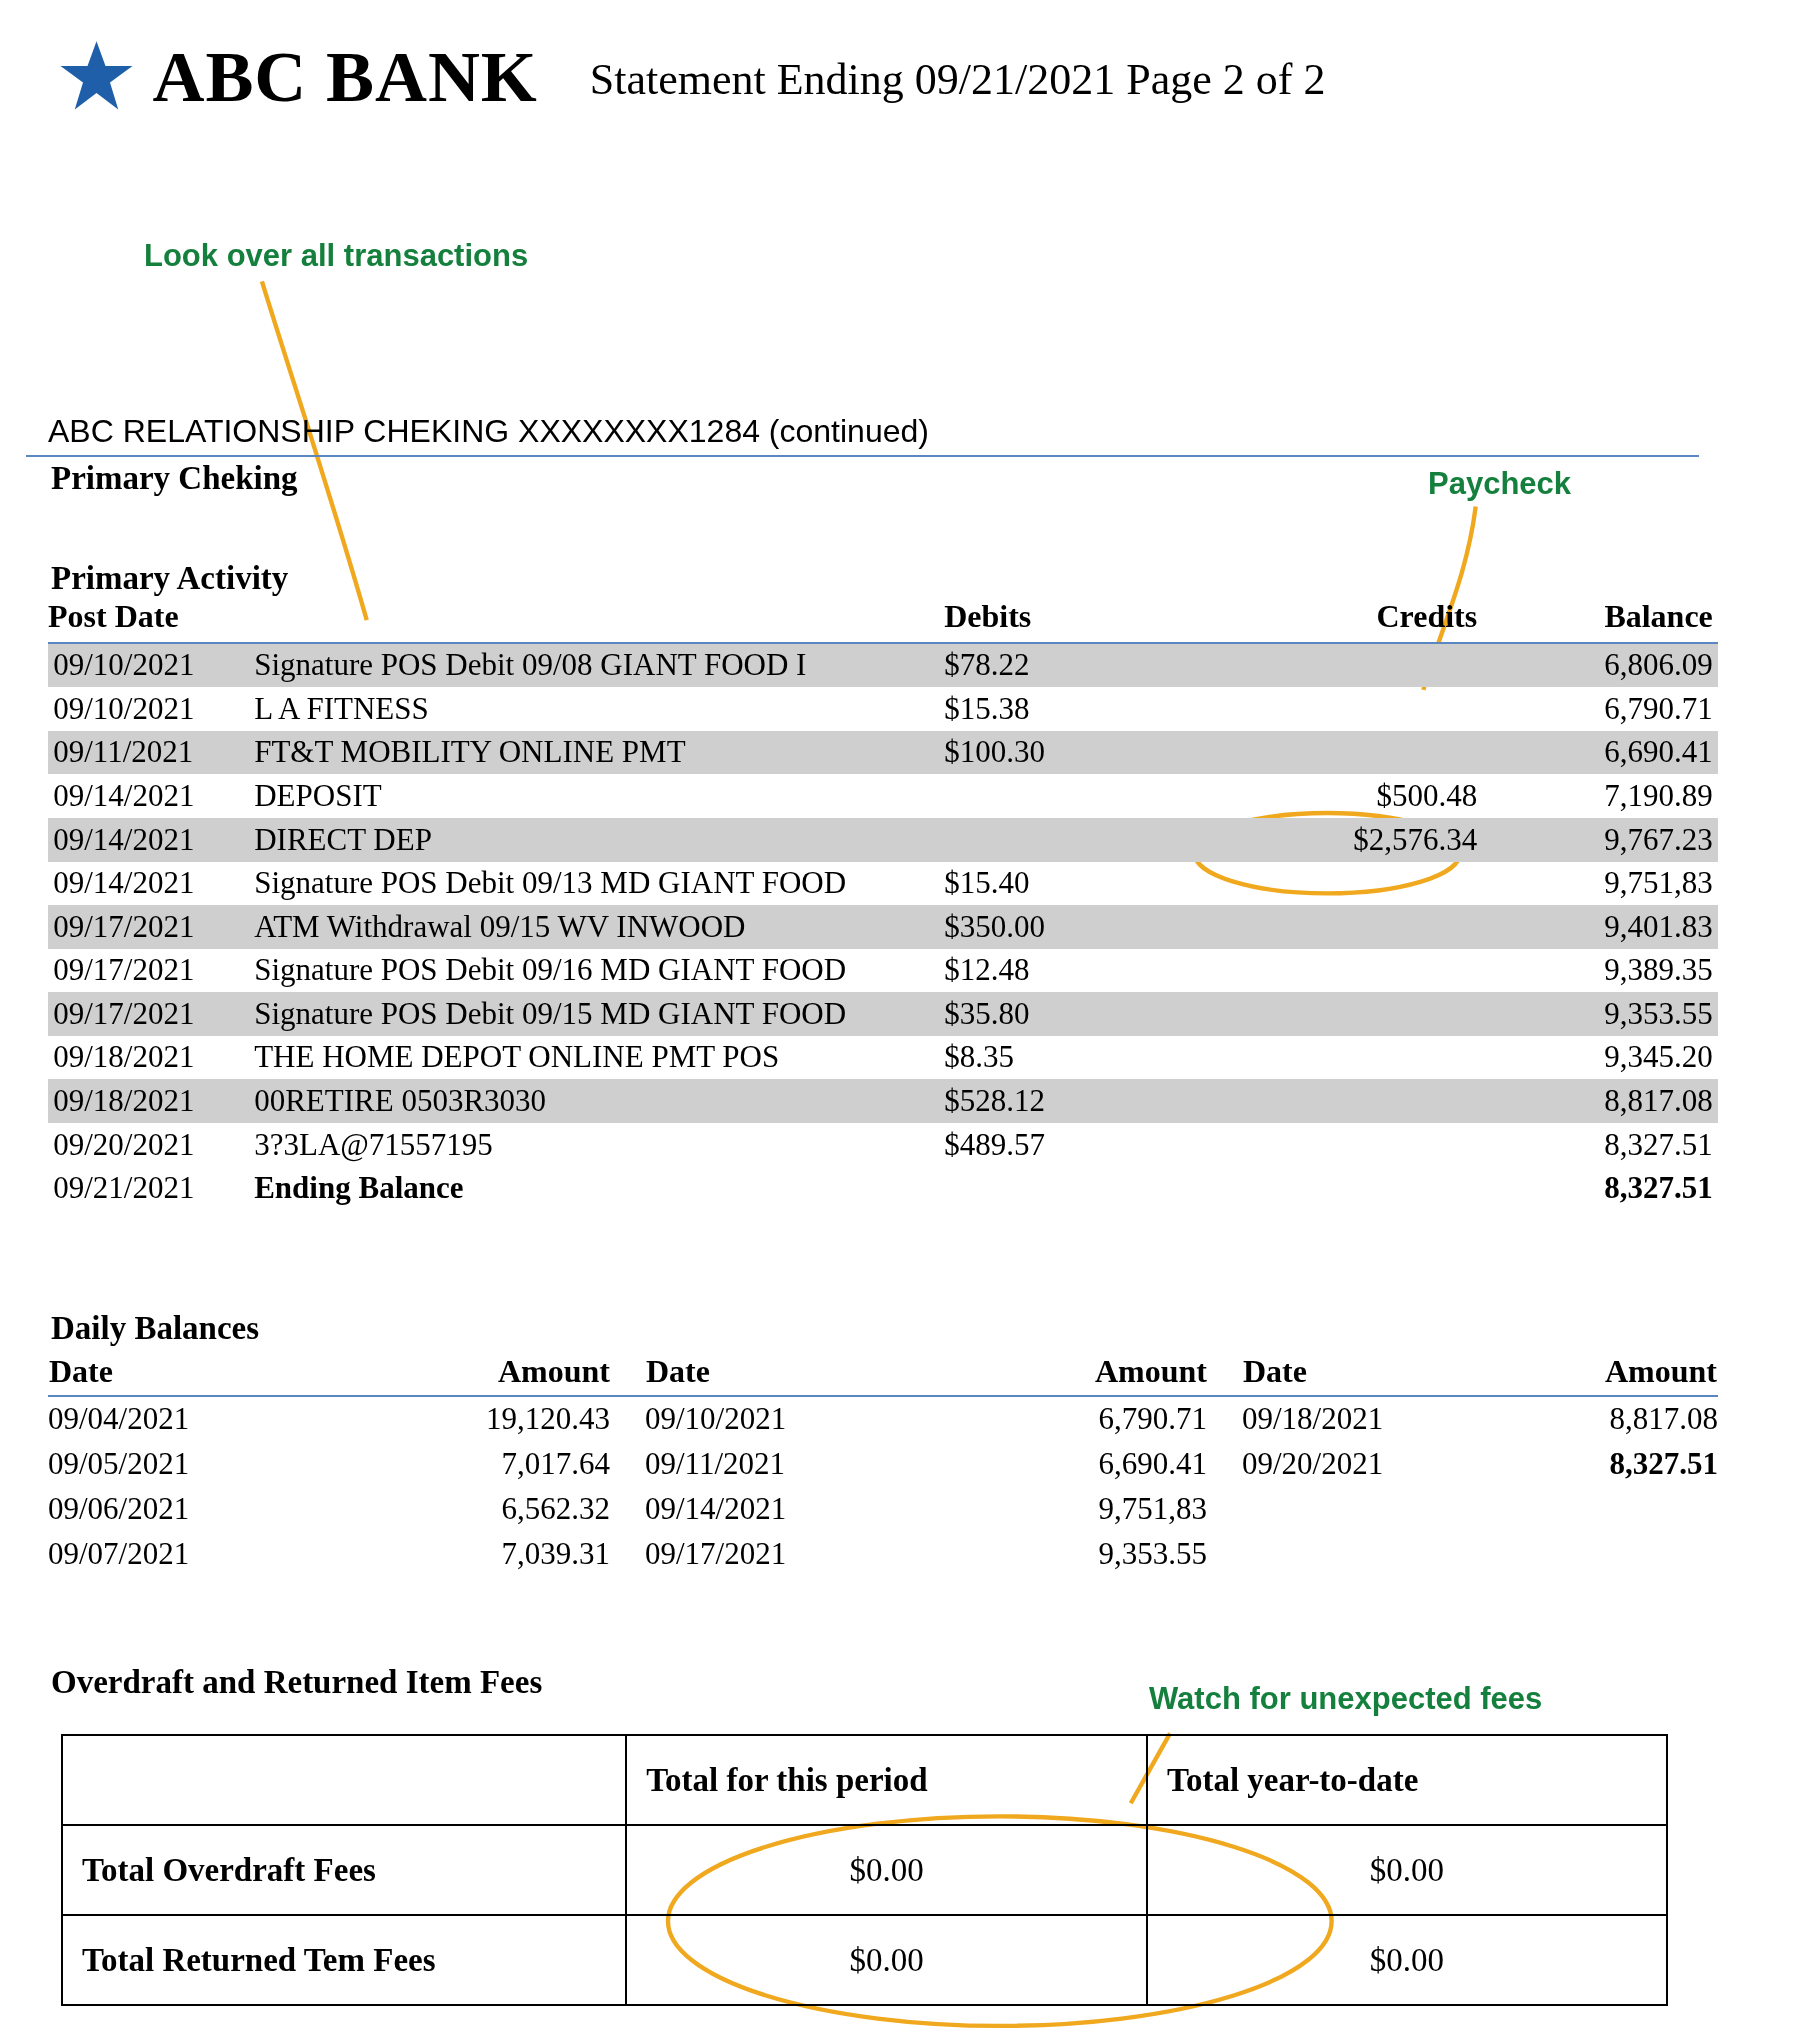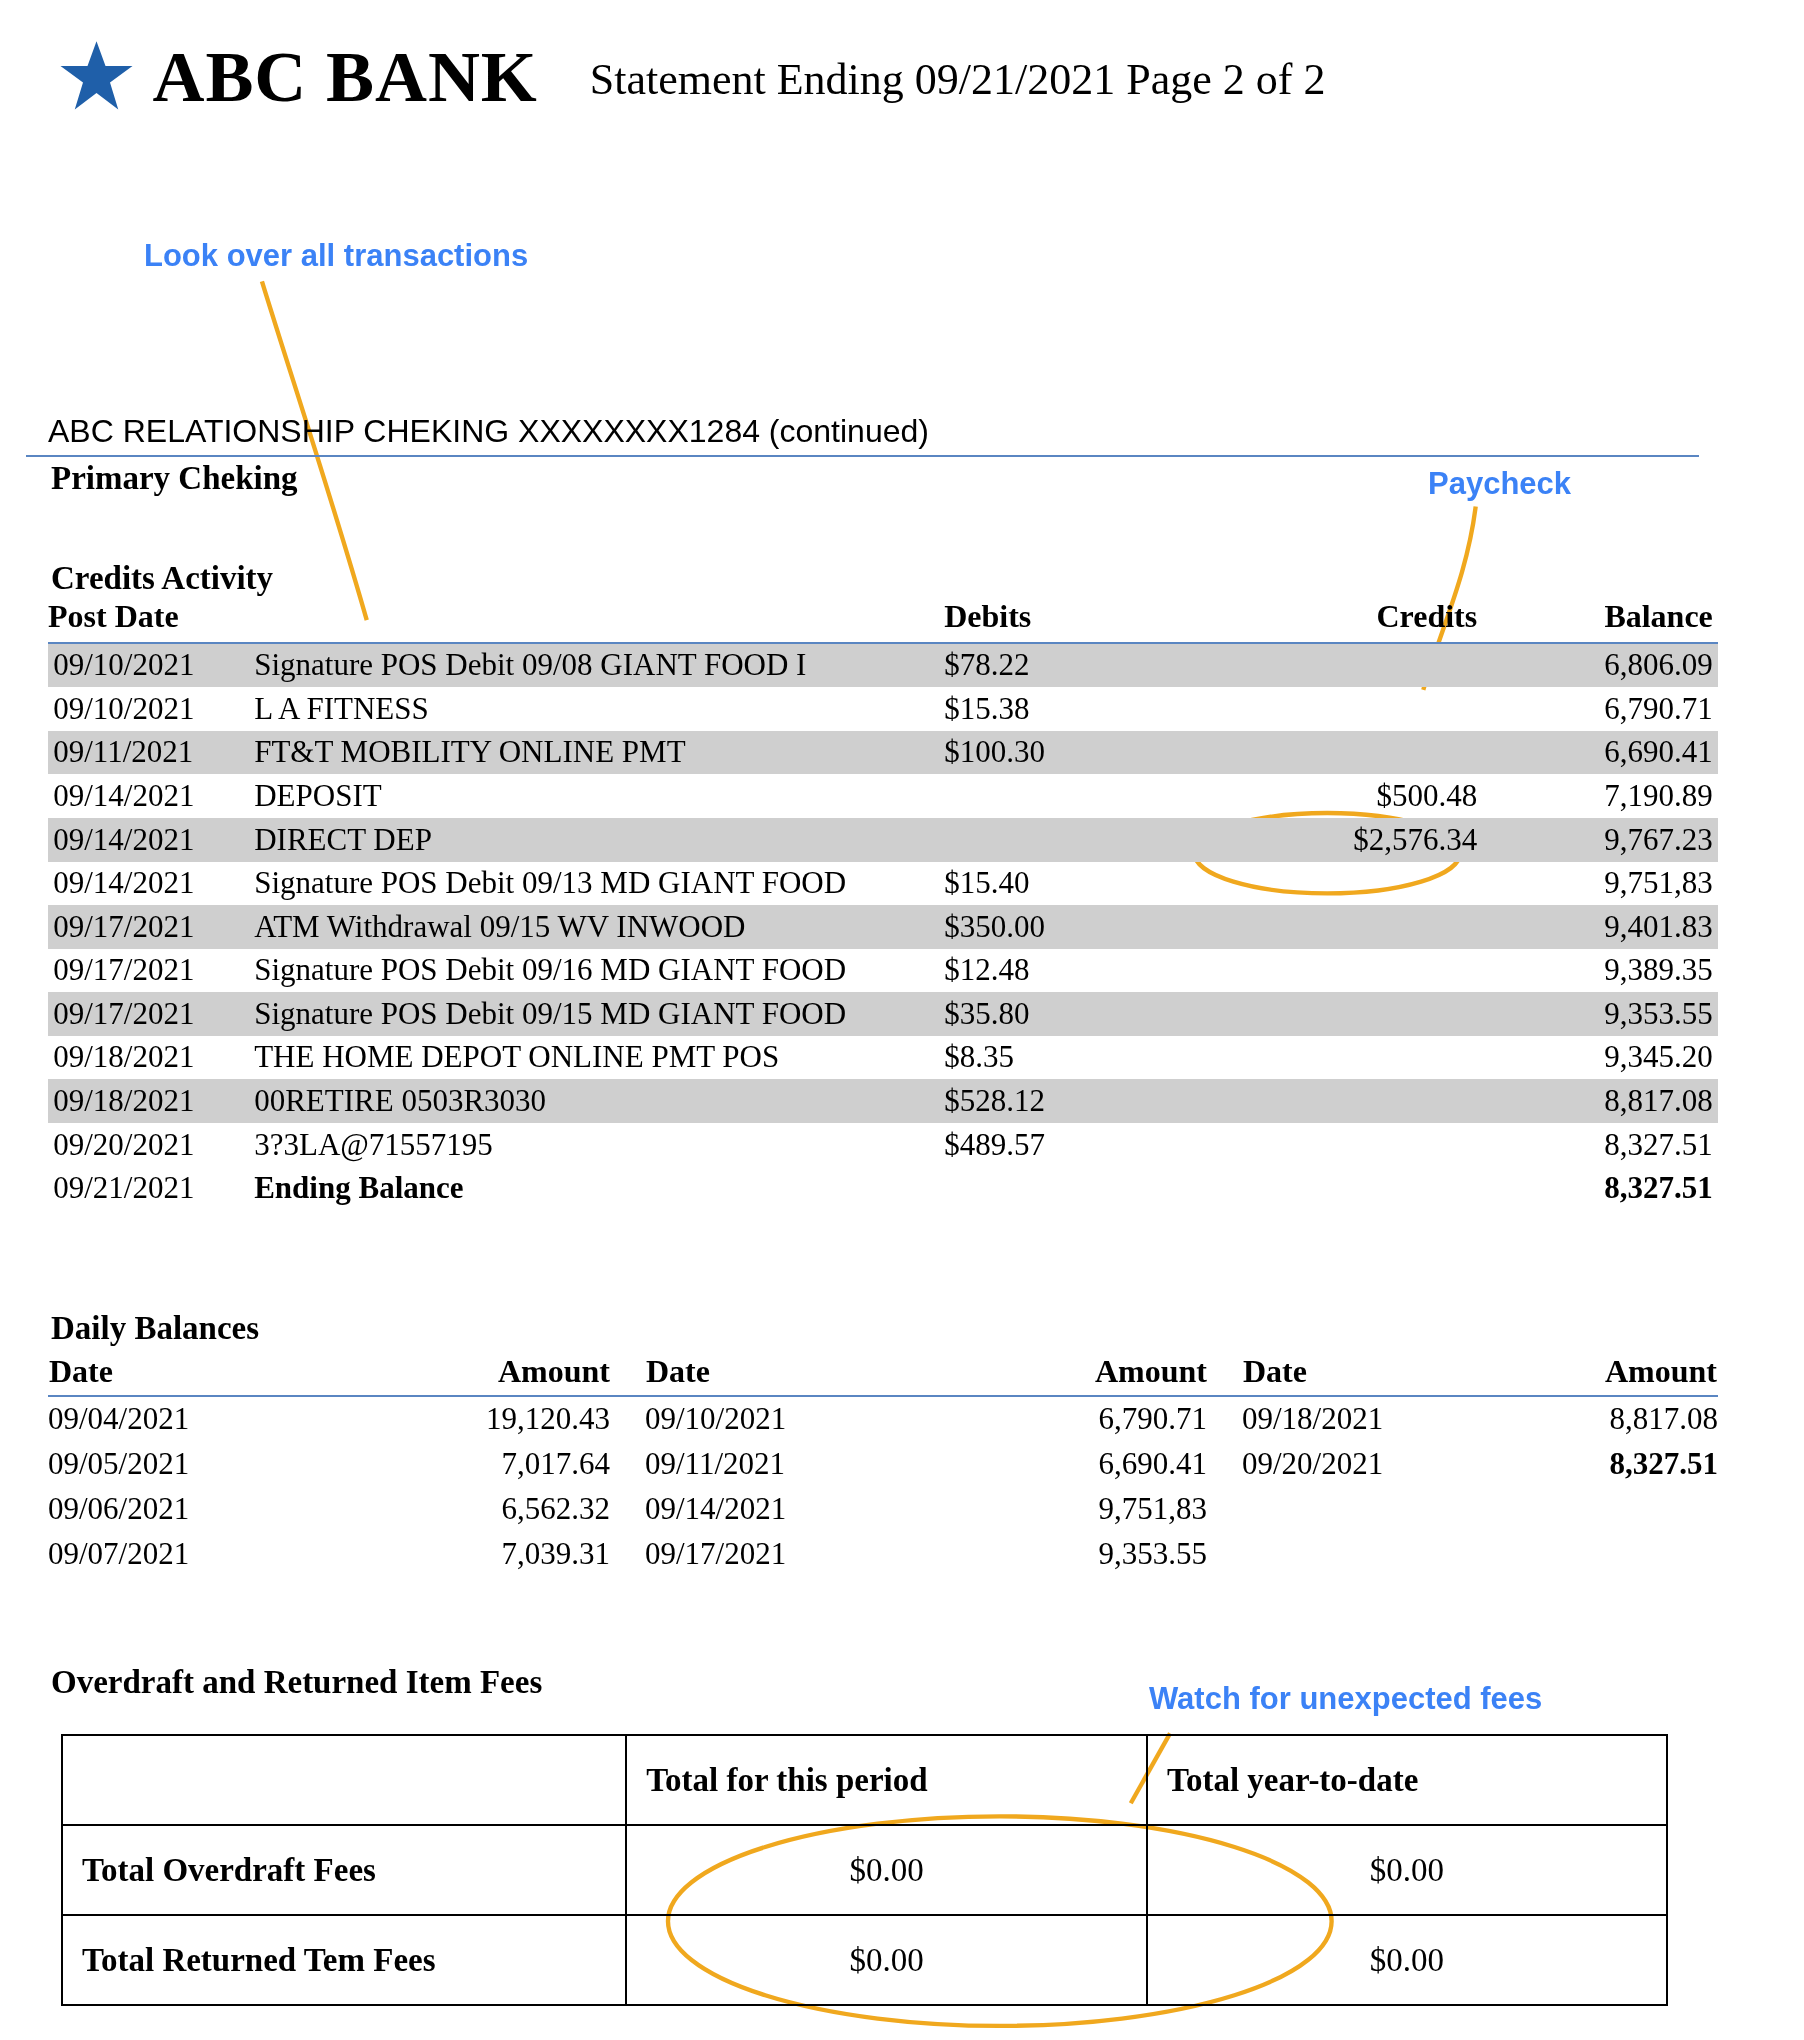--- a/index.html
+++ b/index.html
@@ -52,21 +52,21 @@
     font-family: "Liberation Serif", serif;
     font-size: 44px;
     color: #000;
     line-height: 1;
     margin-top: 7px;
   }
 
   
   .annot {
     position: absolute;
-    color: #3b82f6;
+    color: #15803d;
     font-family: "Liberation Sans", sans-serif;
     font-weight: bold;
     font-size: 31px;
     white-space: nowrap;
   }
   #annot-transactions { left: 144px; top: 238px; }
   #annot-paycheck { left: 1428px; top: 466px; }
   #annot-fees { left: 1149px; top: 1681px; }
 
   .svg-overlay {
@@ -219,21 +219,21 @@
     <path d="M 1690 580 C 1680 660, 1650 720, 1630 790" stroke="#F0A81E" stroke-width="5" fill="none"></path>
     <ellipse cx="1520" cy="977" rx="152" ry="46" stroke="#F0A81E" stroke-width="5" fill="none"></ellipse>
     <path d="M 1340 1985 L 1295 2065" stroke="#F0A81E" stroke-width="5" fill="none"></path>
     <ellipse cx="1145" cy="2200" rx="380" ry="120" stroke="#F0A81E" stroke-width="5" fill="none"></ellipse>
   </svg>
 
   <div class="acct-line">ABC RELATIONSHIP CHEKING XXXXXXXX1284 (continued)</div>
   <div class="rule-blue" id="rule1"></div>
   <div class="primary-checking">Primary Cheking</div>
 
-  <div class="section-head" id="acct-activity">Credits Activity</div>
+  <div class="section-head" id="acct-activity">Primary Activity</div>
 
   <table class="activity">
     <thead>
       <tr>
         <th colspan="2">Post Date</th>
         <th class="h-debit">Debits</th>
         <th class="h-credit">Credits</th>
         <th class="h-bal">Balance</th>
       </tr>
       <tr class="hdr-rule">

